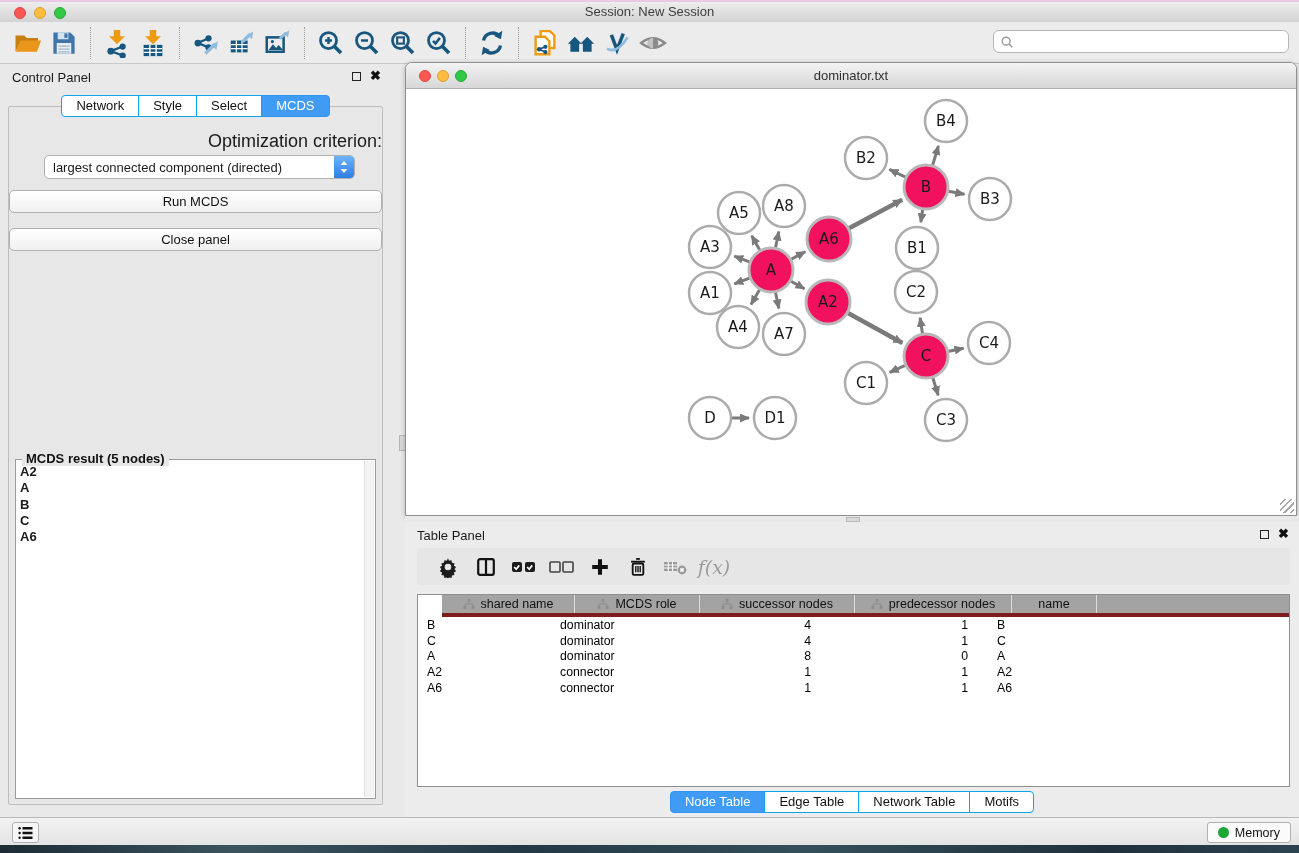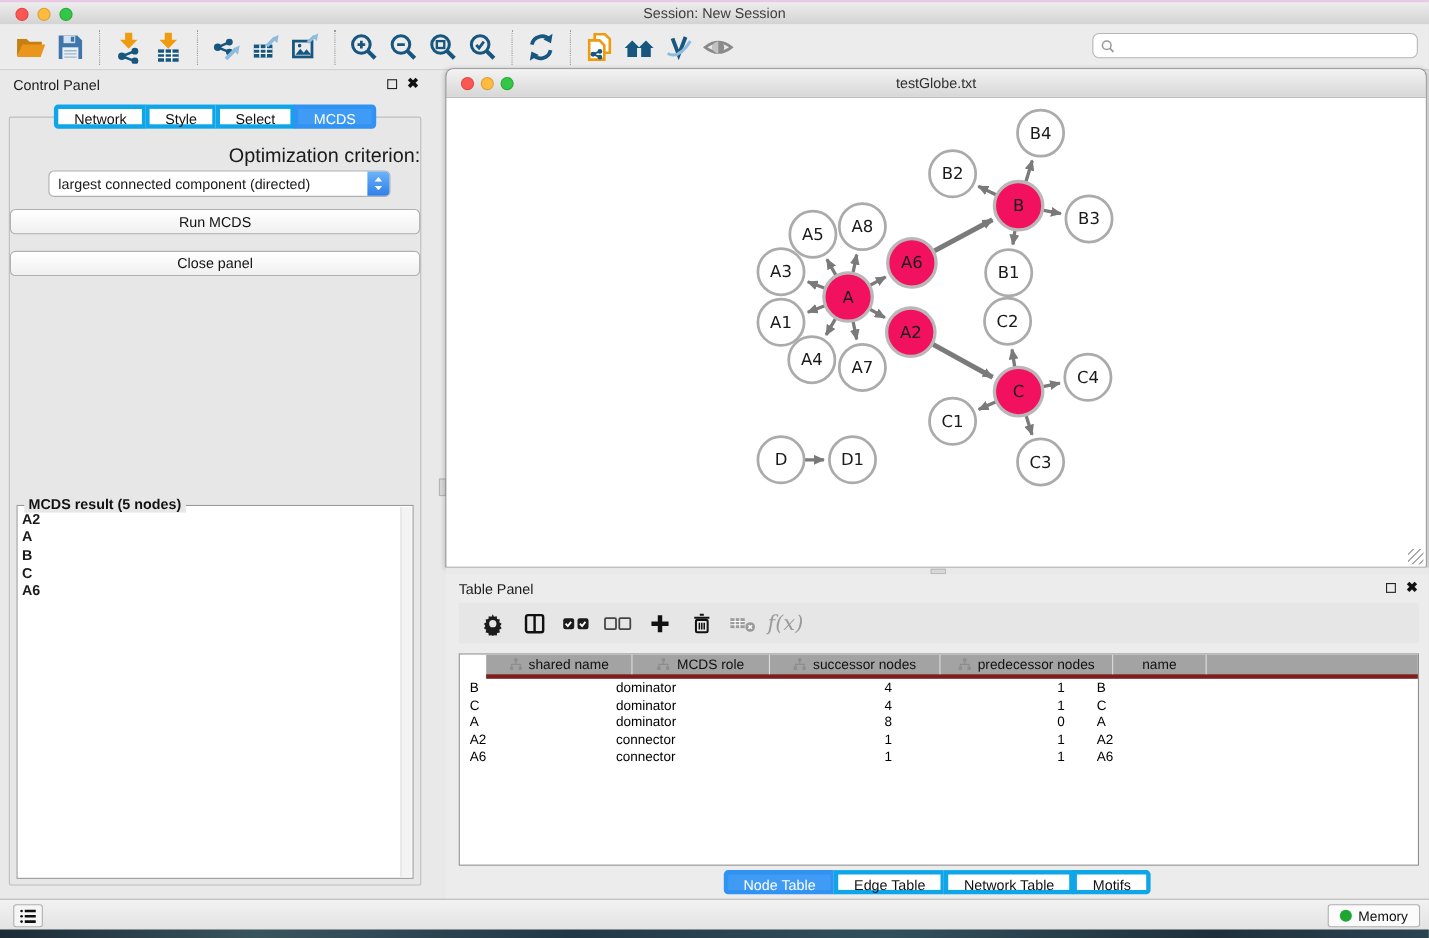--- a/index.html
+++ b/index.html
@@ -26,21 +26,21 @@
   .search-box input { border:none; outline:none; flex:1; font-size:12px; background:transparent; }
 
   
   .left-panel { position:absolute; left:0; top:64px; width:391px; height:753px; background:#e9e9e9; }
   .panel-hd-title { position:absolute; left:12px; top:6px; font-size:13px; color:#1a1a1a; }
   .panel-hd-icons { position:absolute; right:10px; top:7px; display:flex; gap:9px; align-items:center; }
   .float-ic { width:9px; height:9px; border:1.6px solid #222; display:inline-block; }
   .close-ic { font-size:13px; font-weight:bold; color:#111; line-height:10px; }
 
   .cp-tabs { position:absolute; top:31px; left:0; width:100%; display:flex; justify-content:center; z-index:3; }
-  .tab { height:22px; line-height:20px; padding:0 14px; background:#fff; border:4px solid #0ea5e9;
+  .tab { height:22px; line-height:20px; padding:0 14px; background:#fff; border:1px solid #0ea5e9;
          margin-left:-1px; font-size:13px; color:#111; }
   .tab:first-child { border-radius:4px 0 0 4px; margin-left:0; }
   .tab:last-child { border-radius:0 4px 4px 0; }
   .tab.active { background:#3f9bf4; border-color:#3092f2; color:#fff; }
 
   .cp-body { position:absolute; left:8px; right:8px; top:42px; bottom:12px;
              border:1px solid #bdbdbd; border-radius:2px; background:#e7e7e7; }
   .opt-label { position:absolute; top:24px; width:100%; text-align:right; font-size:18px; }
   .dropdown { position:absolute; left:35px; right:27px; top:48px; height:24px; background:#fff;
               border:1px solid #b0b0b0; border-radius:5px; display:flex; align-items:center; }
@@ -303,21 +303,21 @@
 
   <div class="v-divider">
     <span class="v-div-handle"></span>
   </div>
 
   <div class="network-window">
     <div class="nw-titlebar">
       <span class="tl red"></span>
       <span class="tl yellow"></span>
       <span class="tl green"></span>
-      <div class="nw-title-text">testGlobe.txt</div>
+      <div class="nw-title-text">dominator.txt</div>
     </div>
     <div class="nw-canvas">
       <svg width="890" height="427" viewBox="0 0 890 427">
           <defs>
             <marker id="arr" markerWidth="11" markerHeight="9" refX="9" refY="4.5" orient="auto" markerUnits="userSpaceOnUse">
               <path d="M0 0 L10 4.5 L0 9 Z" fill="#7A7A7A"></path>
             </marker>
           </defs>
           <line x1="365" y1="181" x2="345.7279036743986" y2="146.6715784200225" stroke="#7A7A7A" stroke-width="3" marker-end="url(#arr)"></line>
           <line x1="365" y1="181" x2="372.8244419684573" y2="142.47967030913338" stroke="#7A7A7A" stroke-width="3" marker-end="url(#arr)"></line>

